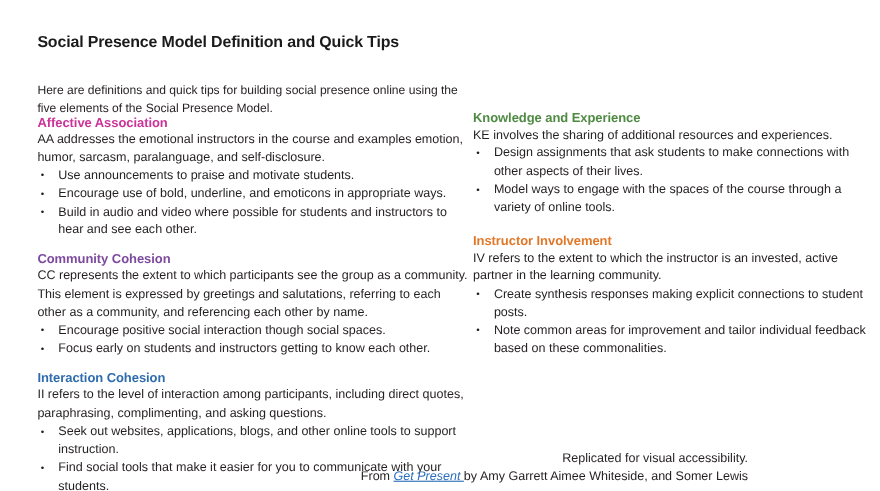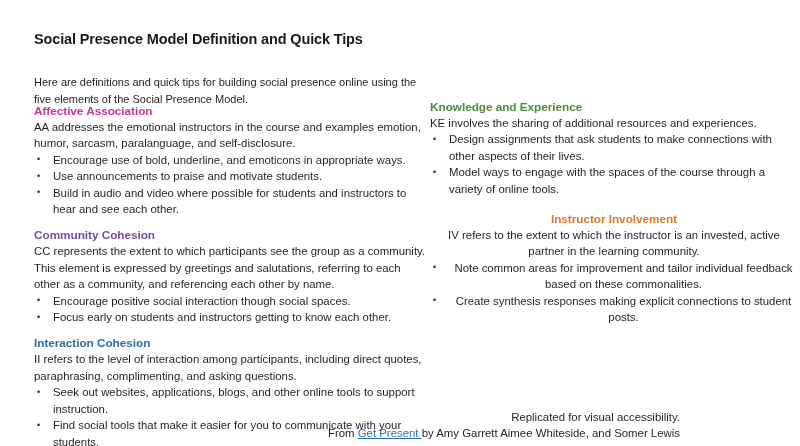--- a/index.html
+++ b/index.html
@@ -113,39 +113,40 @@
     width: 560px;
     text-align: right;
     font-size: 11.4px;
     line-height: 16.6px;
     color: #231f20;
   }
   .footer .line2 { white-space: nowrap; }
   .footer-link {
     color: #2a6ebb;
     text-decoration: underline;
+    font-style: italic;
   }
 </style>
 </head>
 <body>
 
 <div class="page">
 
   <h1 class="doc-title">Social Presence Model Definition and Quick Tips</h1>
 
   <p class="intro">Here are definitions and quick tips for building social presence online using the five elements of the Social Presence Model.</p>
 
   <div class="col col-left">
 
     <div class="section">
       <div class="section-heading h-affective">Affective Association</div>
       <p class="section-body">AA addresses the emotional instructors in the course and examples emotion, humor, sarcasm, paralanguage, and self-disclosure.</p>
       <ul class="tips">
+        <li>Use announcements to praise and motivate students.</li>
         <li>Encourage use of bold, underline, and emoticons in appropriate ways.</li>
-        <li>Use announcements to praise and motivate students.</li>
         <li>Build in audio and video where possible for students and instructors to hear and see each other.</li>
       </ul>
     </div>
 
     <div class="section">
       <div class="section-heading h-community">Community Cohesion</div>
       <p class="section-body">CC represents the extent to which participants see the group as a community. This element is expressed by greetings and salutations, referring to each other as a community, and referencing each other by name.</p>
       <ul class="tips">
         <li>Encourage positive social interaction though social spaces.</li>
         <li>Focus early on students and instructors getting to know each other.</li>
@@ -167,26 +168,26 @@
 
     <div class="section">
       <div class="section-heading h-knowledge">Knowledge and Experience</div>
       <p class="section-body">KE involves the sharing of additional resources and experiences.</p>
       <ul class="tips">
         <li>Design assignments that ask students to make connections with other aspects of their lives.</li>
         <li>Model ways to engage with the spaces of the course through a variety of online tools.</li>
       </ul>
     </div>
 
-    <div class="section" style="margin-top:15px;text-align:center;">
+    <div class="section" style="margin-top:15px;">
       <div class="section-heading h-instructor">Instructor Involvement</div>
       <p class="section-body">IV refers to the extent to which the instructor is an invested, active partner in the learning community.</p>
       <ul class="tips">
+        <li>Create synthesis responses making explicit connections to student posts.</li>
         <li>Note common areas for improvement and tailor individual feedback based on these commonalities.</li>
-        <li>Create synthesis responses making explicit connections to student posts.</li>
       </ul>
     </div>
 
   </div>
 
   <div class="footer">
     <div class="line1">Replicated for visual accessibility.</div>
     <div class="line2">
       <span>From </span><a class="footer-link" href="#">Get Present </a><span>by Amy Garrett Aimee Whiteside, and Somer Lewis</span>
     </div>

